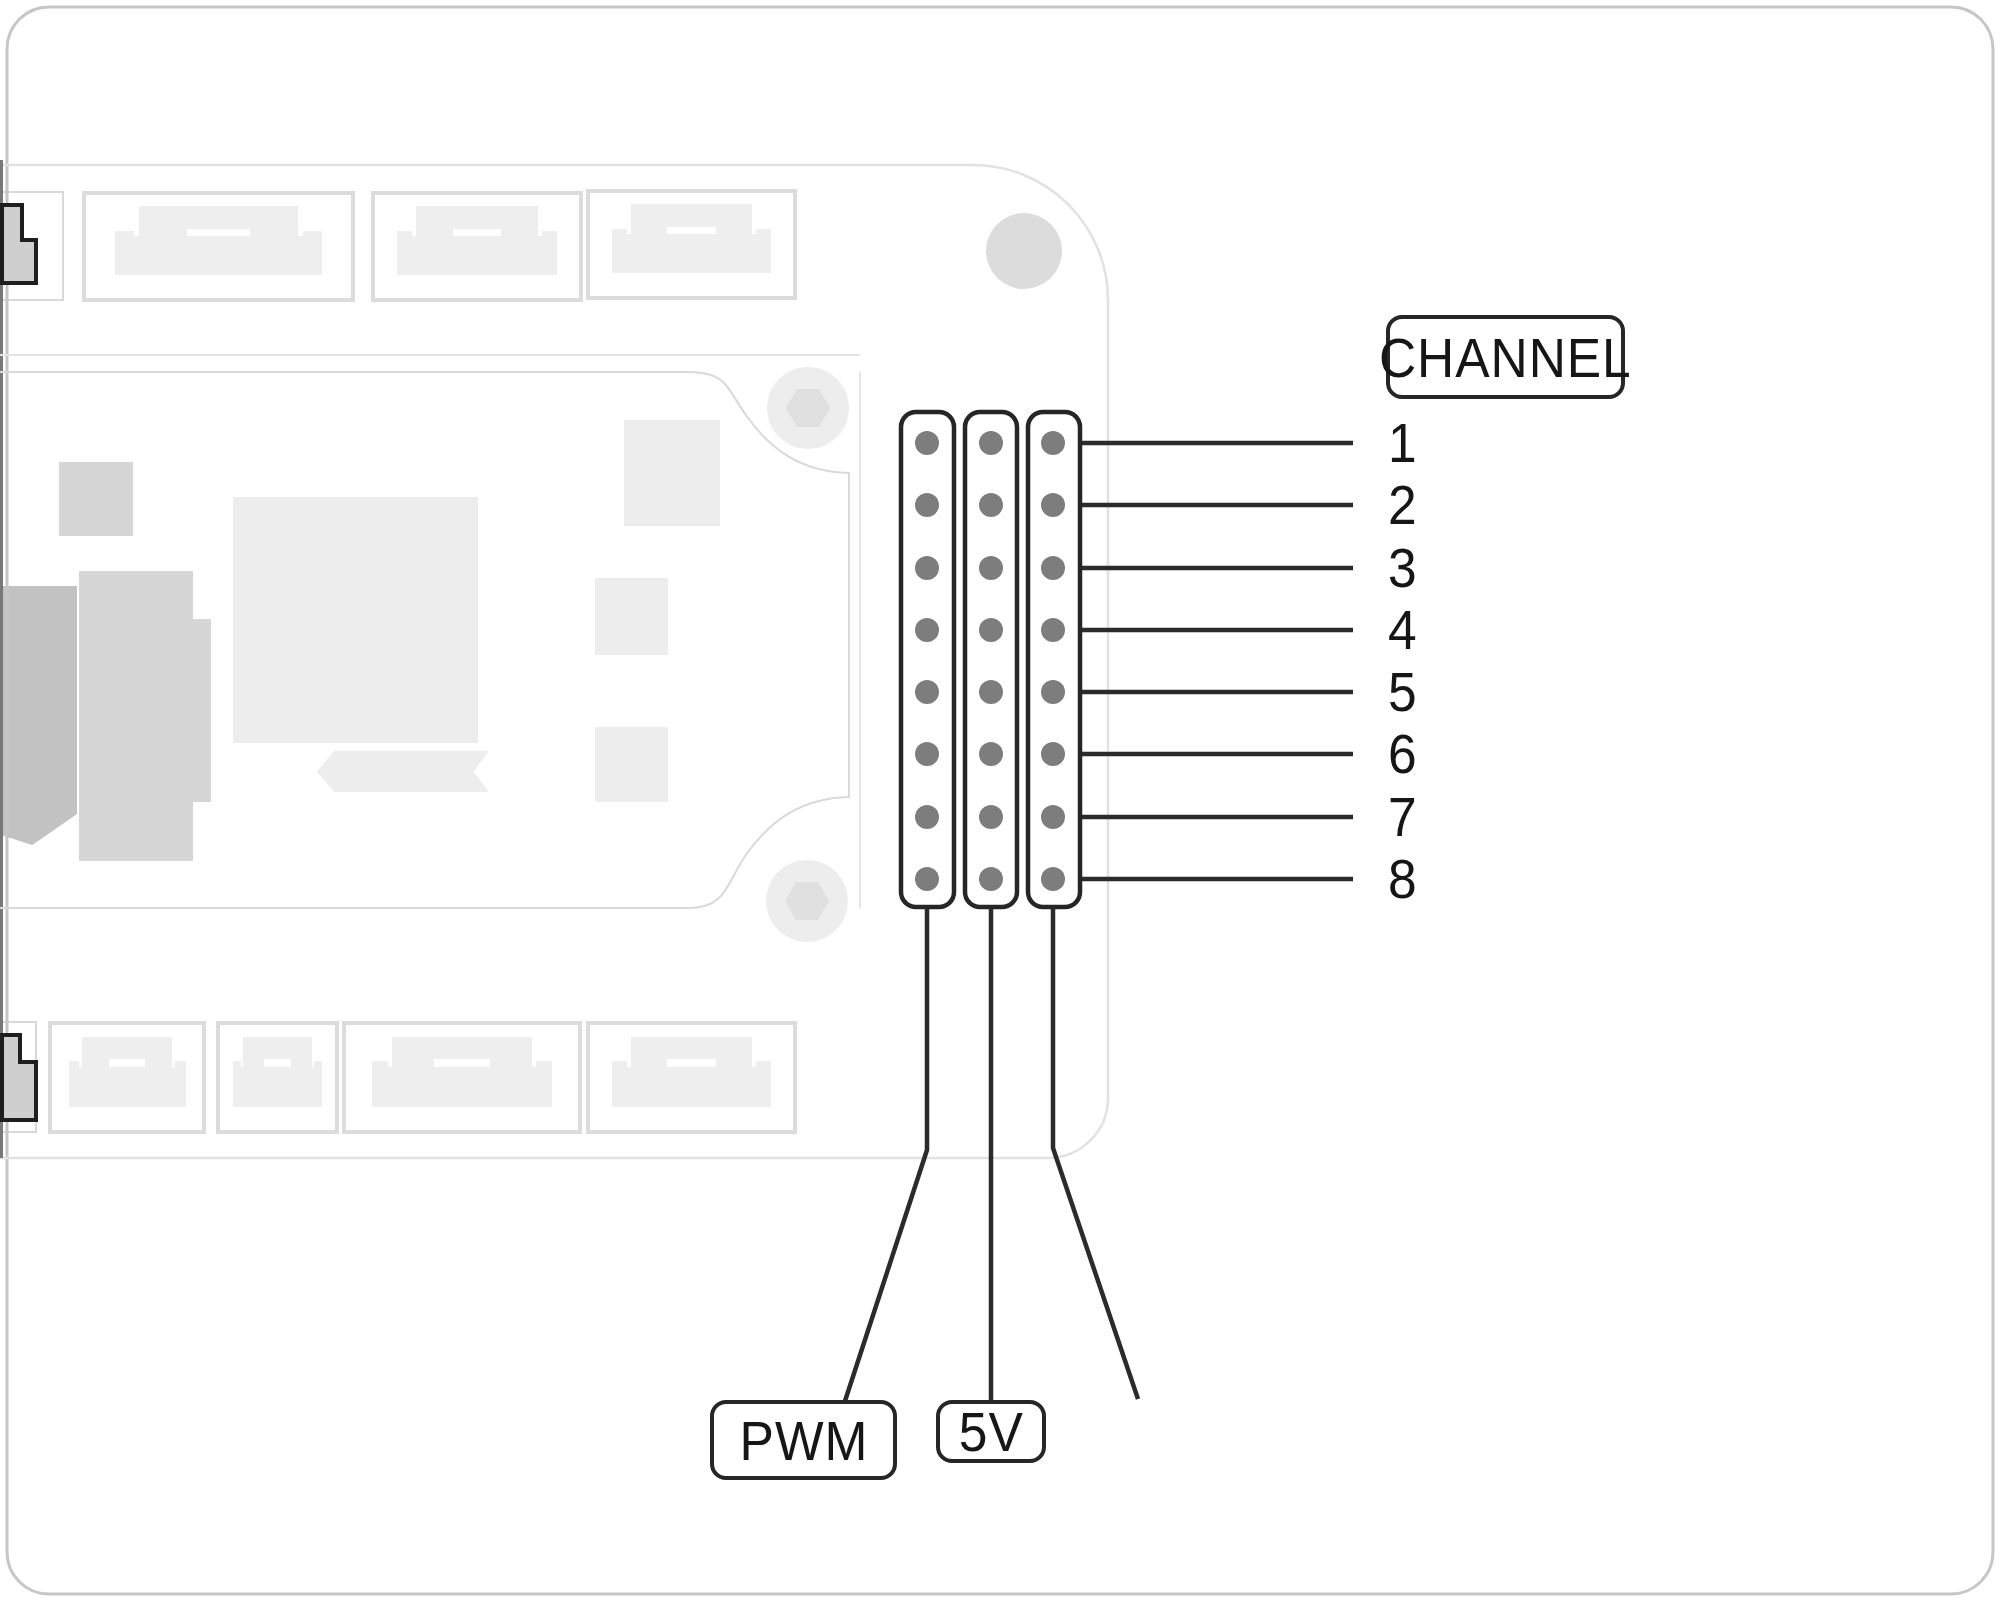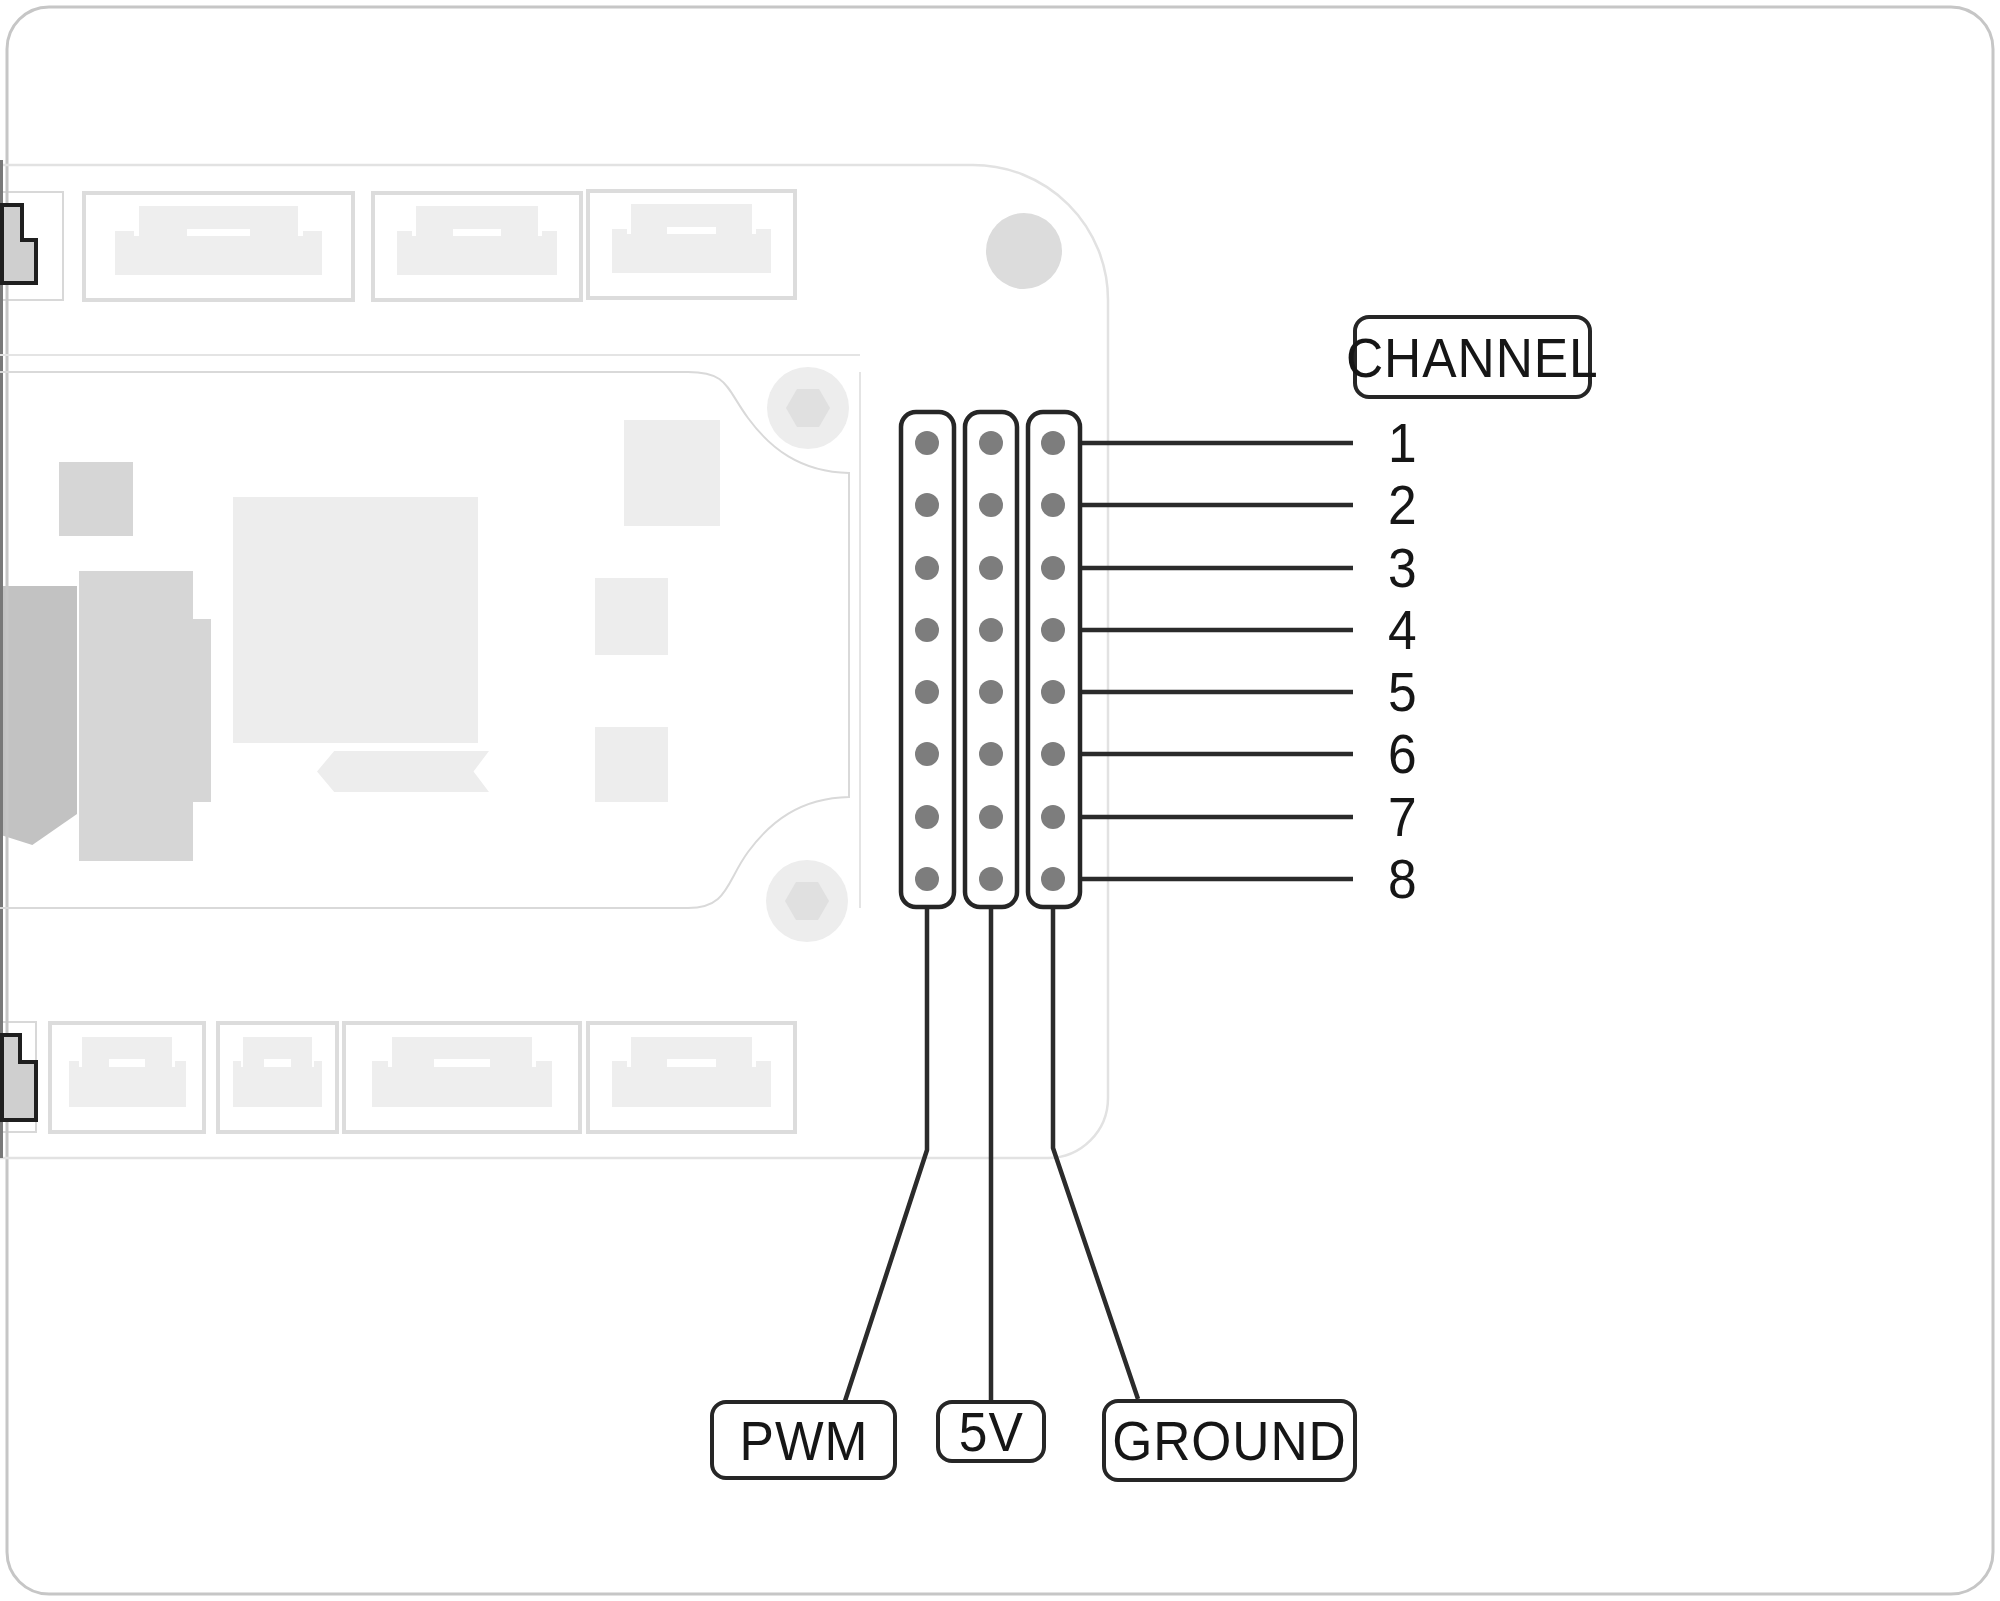--- a/index.html
+++ b/index.html
@@ -139,36 +139,33 @@
       <circle cx="1053" cy="505" r="12"></circle>
       <circle cx="1053" cy="568" r="12"></circle>
       <circle cx="1053" cy="630" r="12"></circle>
       <circle cx="1053" cy="692" r="12"></circle>
       <circle cx="1053" cy="754" r="12"></circle>
       <circle cx="1053" cy="817" r="12"></circle>
       <circle cx="1053" cy="879" r="12"></circle>
     </g>
   </svg>
 
-  <div class="tag" style="left:1353px;top:315px;width:239px;height:84px;">
+  <div class="tag" style="left:1386px;top:315px;width:239px;height:84px;">
     <span>CHANNEL</span>
   </div>
 
   <div class="ch-num" style="top:413px;">1</div>
   <div class="ch-num" style="top:475px;">2</div>
   <div class="ch-num" style="top:538px;">3</div>
   <div class="ch-num" style="top:600px;">4</div>
   <div class="ch-num" style="top:662px;">5</div>
   <div class="ch-num" style="top:724px;">6</div>
   <div class="ch-num" style="top:787px;">7</div>
   <div class="ch-num" style="top:849px;">8</div>
 
   <div class="tag" style="left:710px;top:1400px;width:187px;height:80px;">
     <span>PWM</span>
   </div>
   <div class="tag" style="left:936px;top:1400px;width:110px;height:63px;">
     <span>5V</span>
   </div>
-  <div class="tag" style="left:1102px;top:1399px;width:255px;height:83px;">
-    <span>GROUND</span>
-  </div>
 
 </div>
 
 </body></html>

